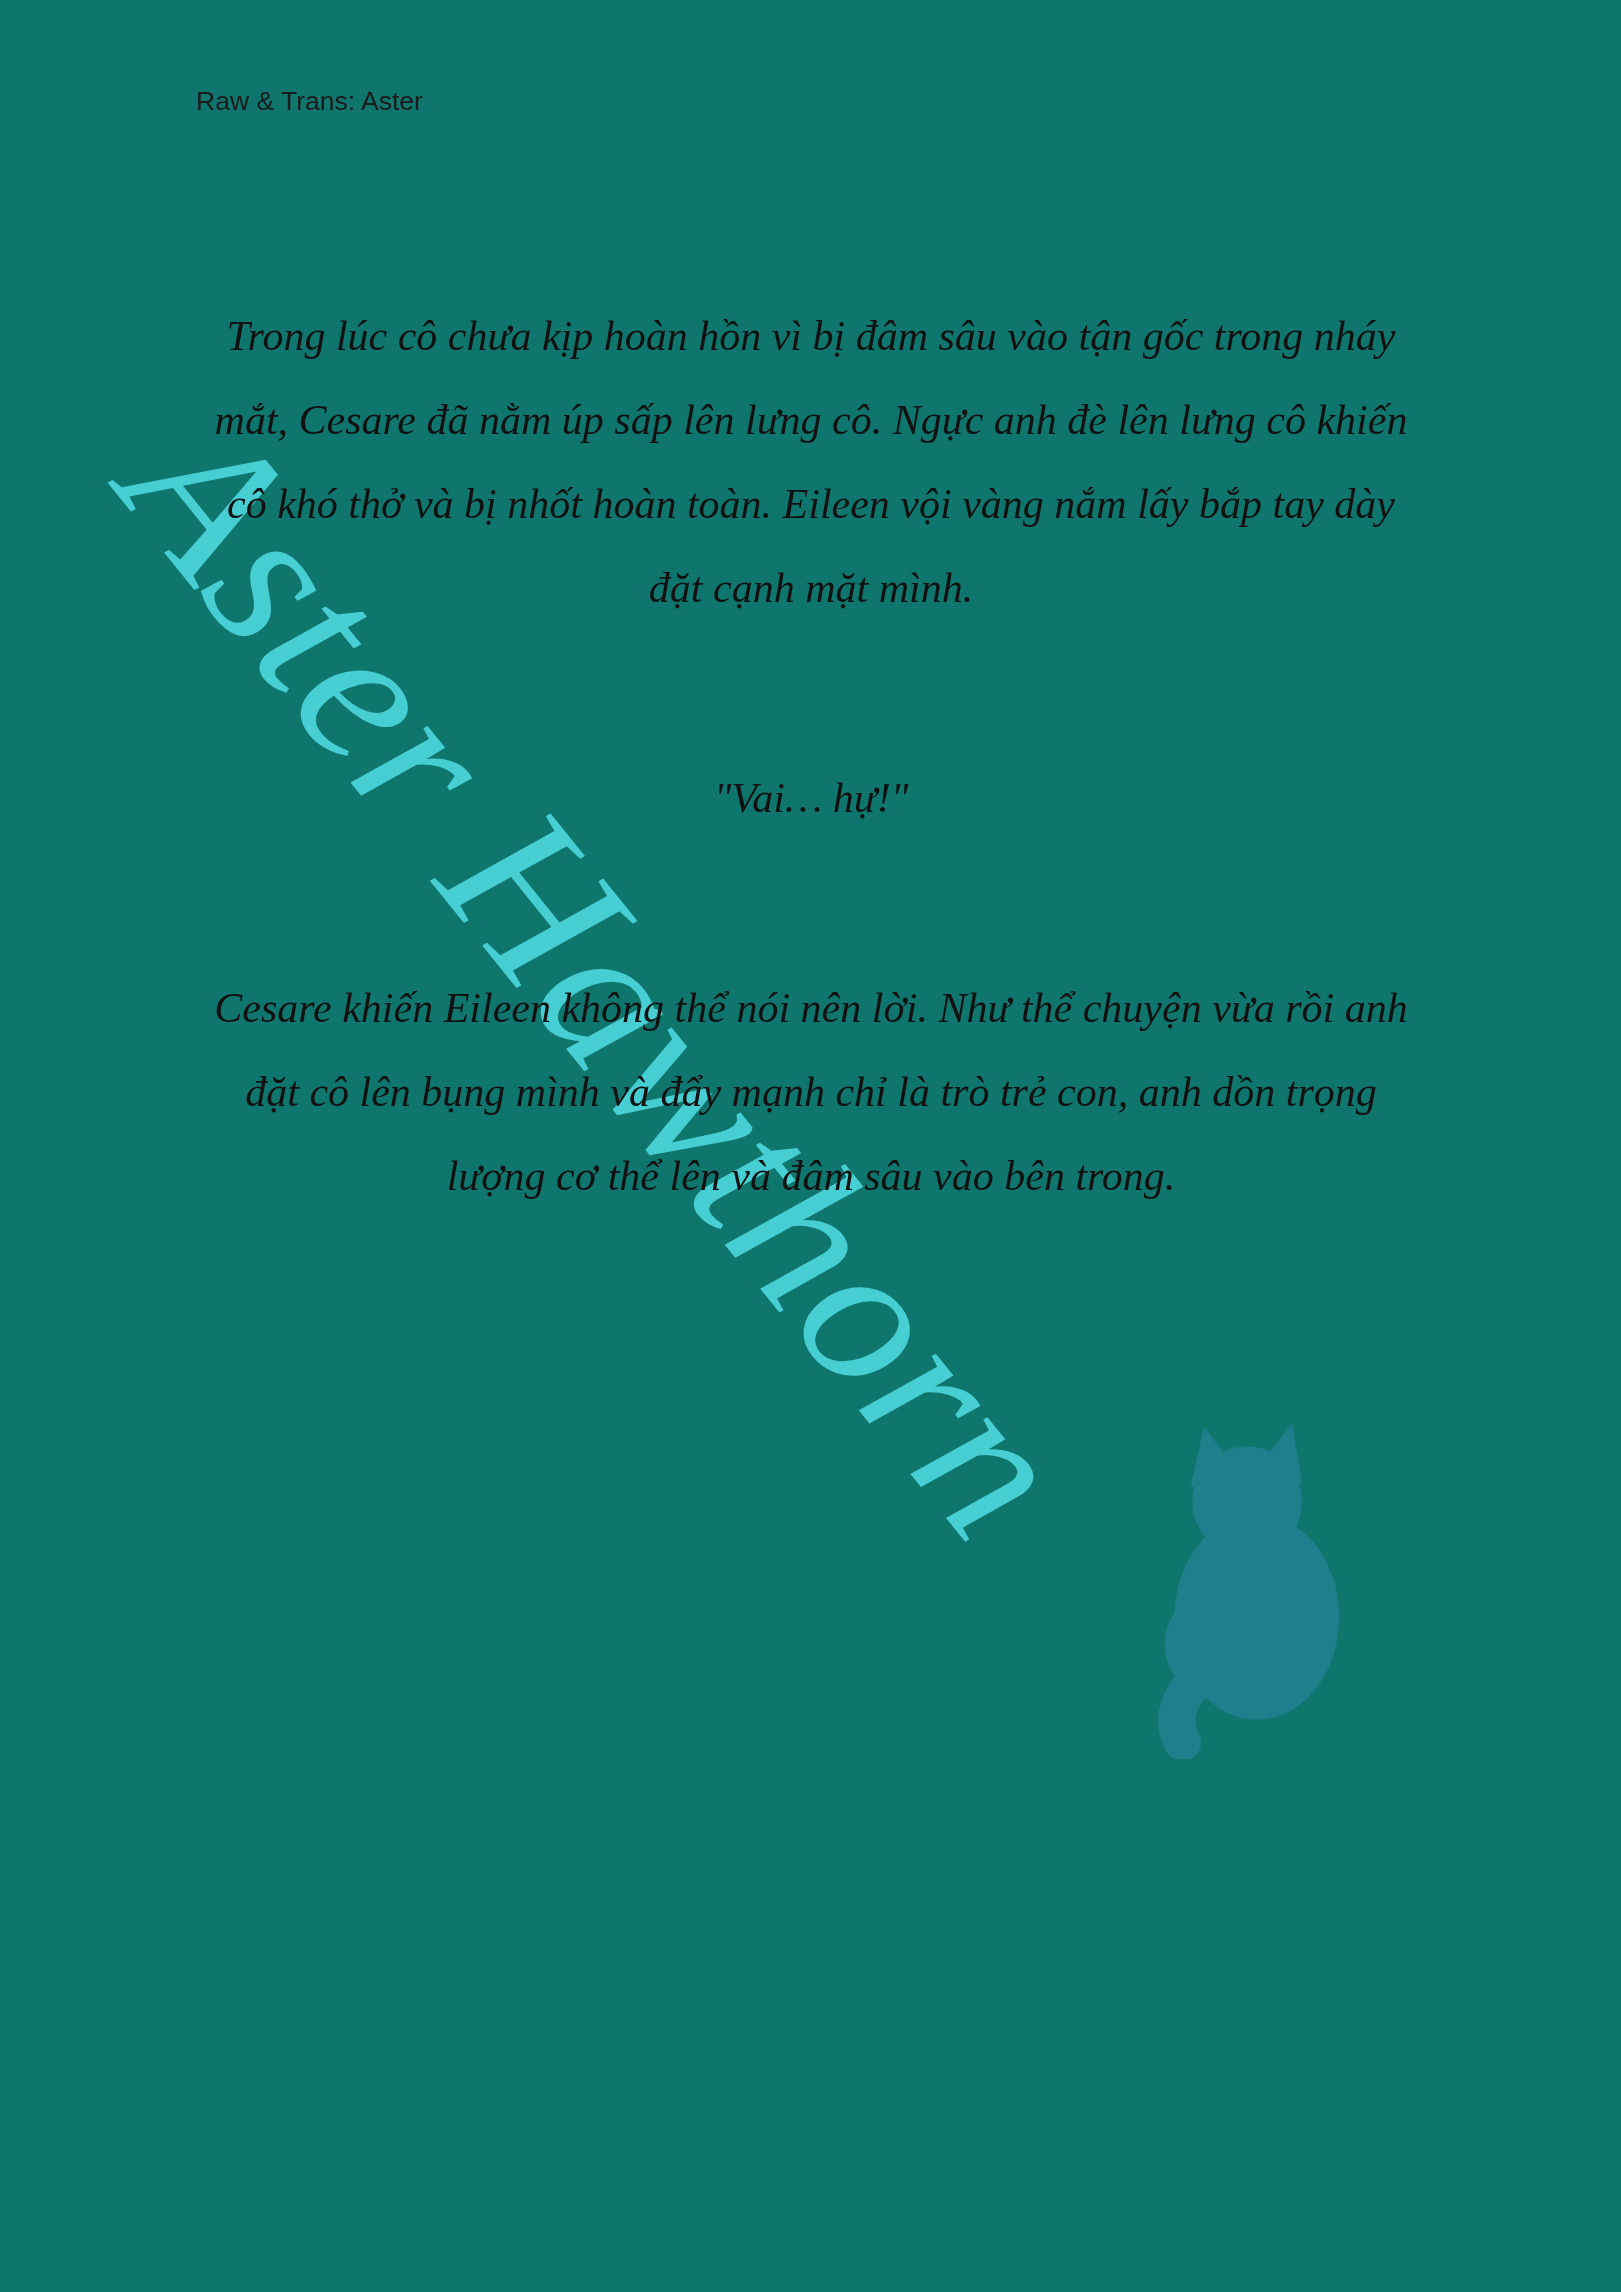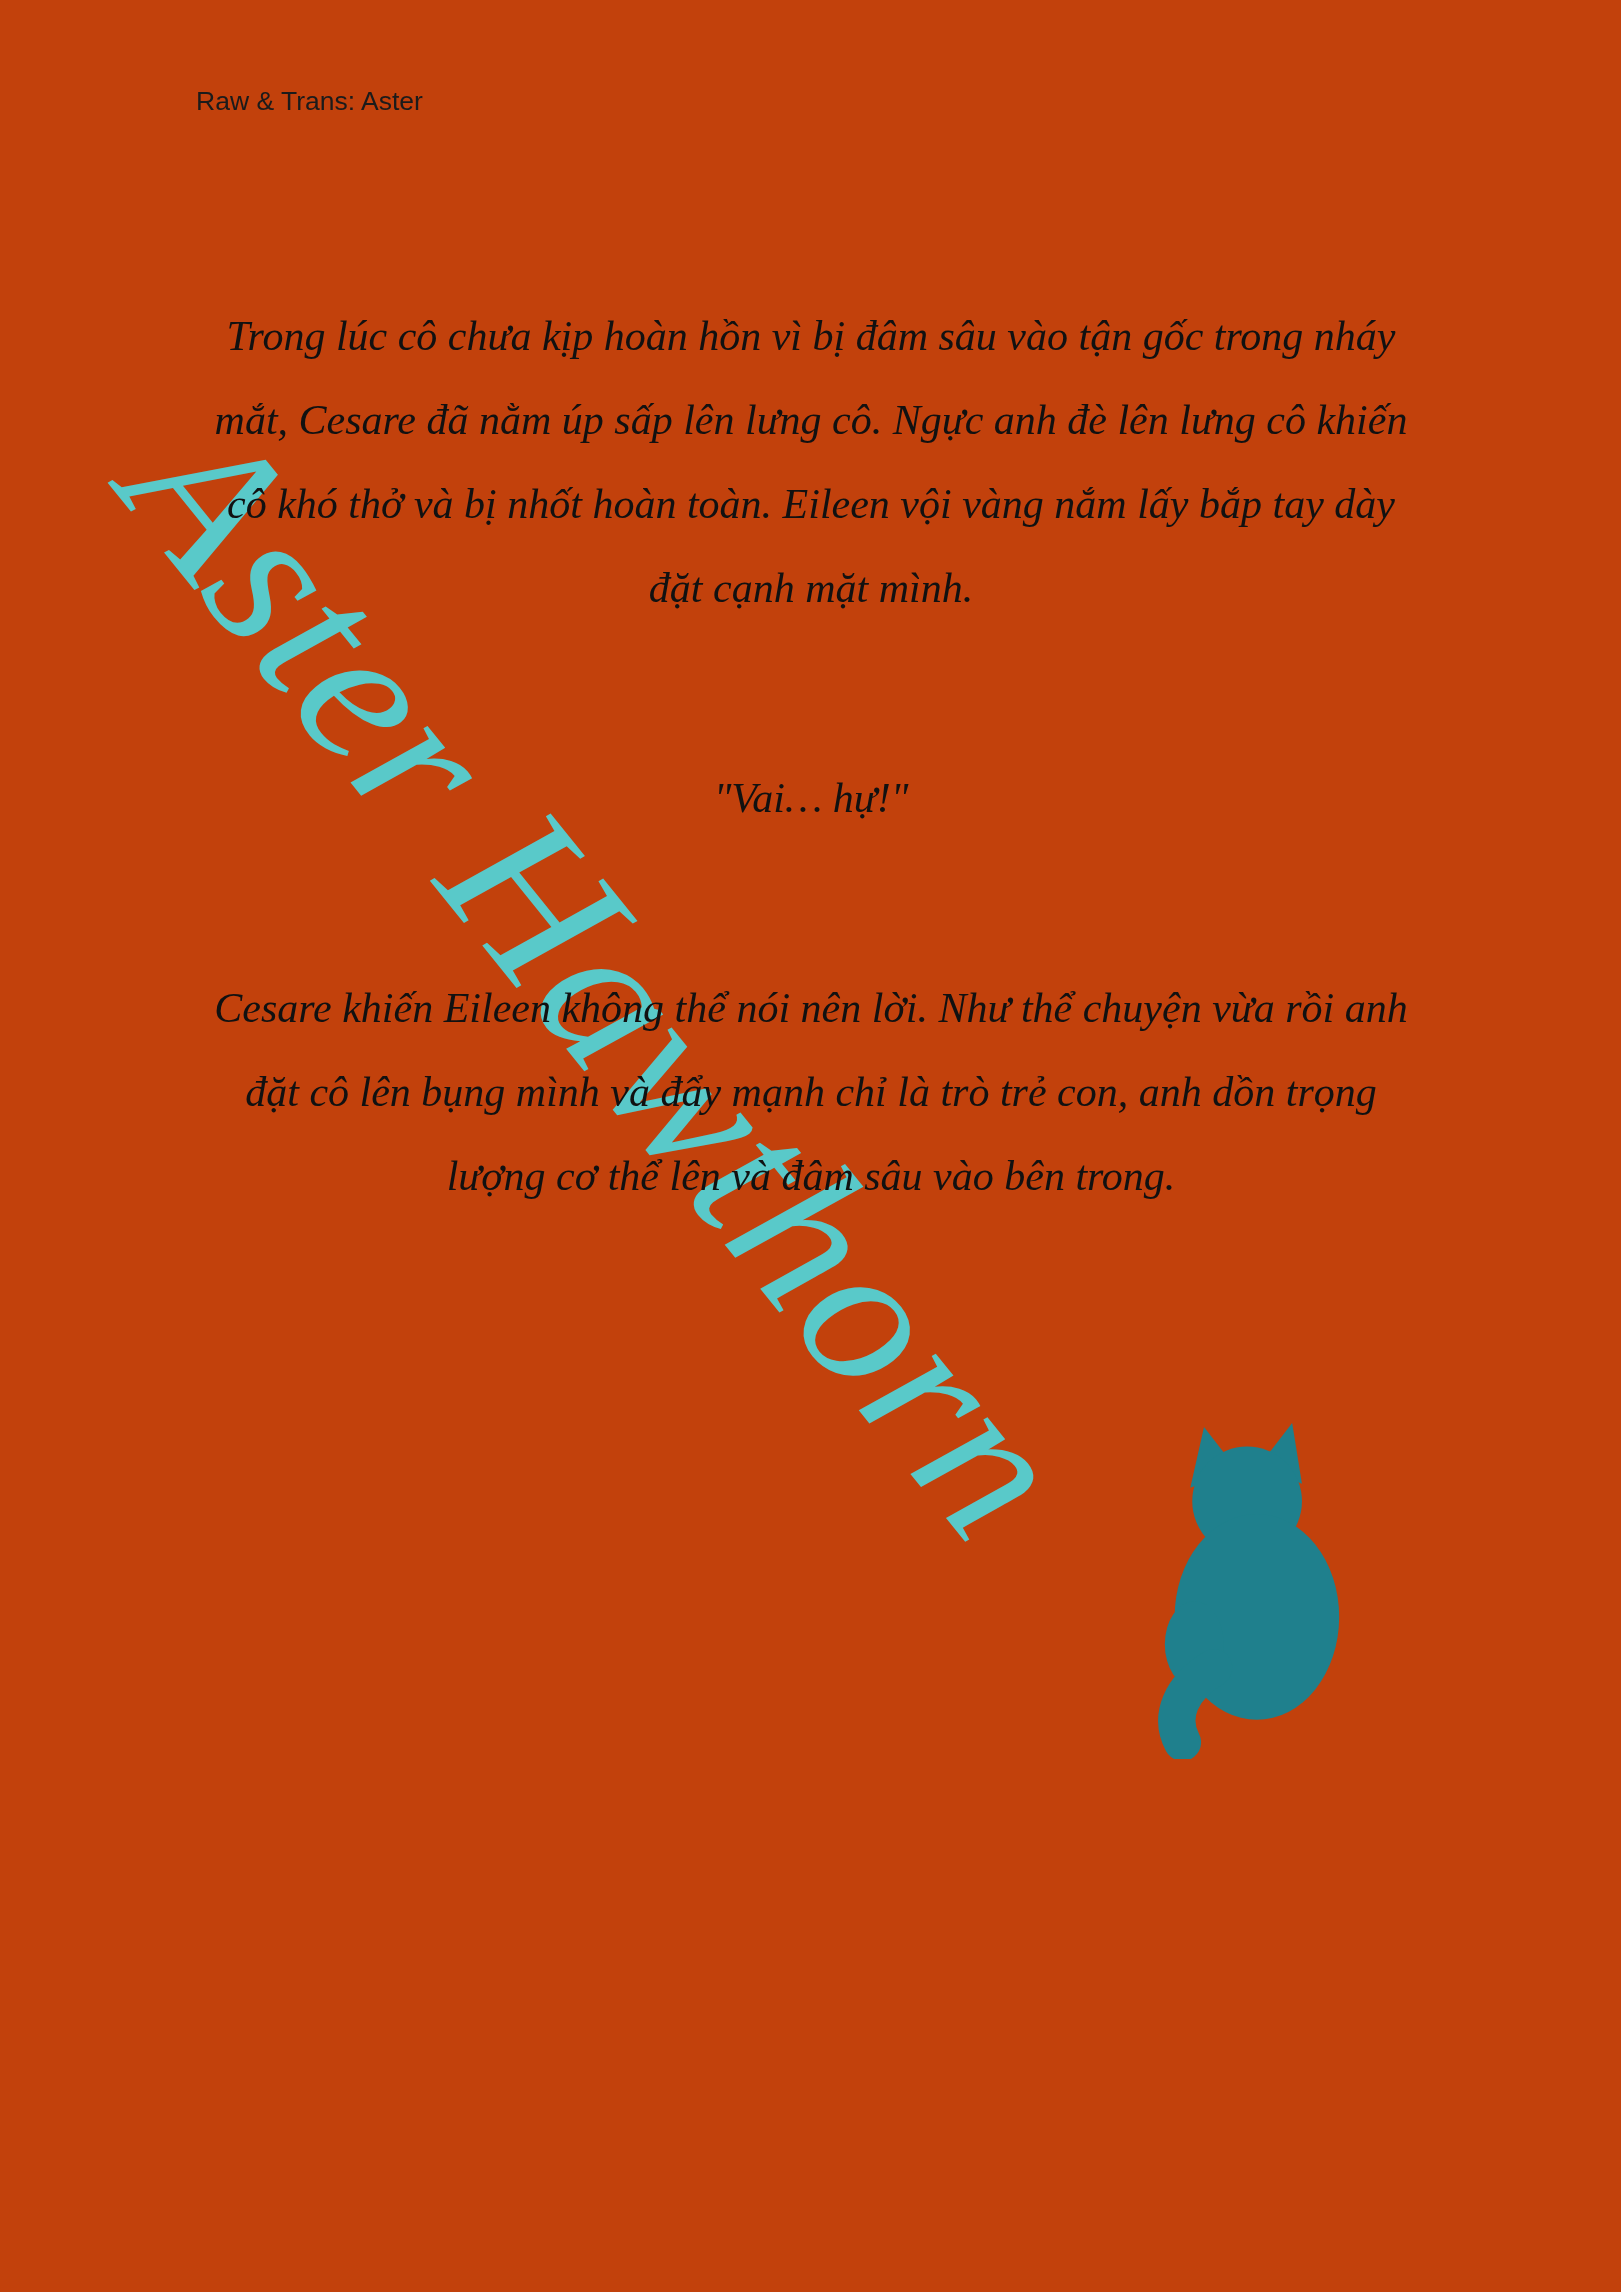--- a/index.html
+++ b/index.html
@@ -4,21 +4,21 @@
 <style>
   html, body {
     margin: 0;
     padding: 0;
     background: #ffffff;
   }
   .page {
     position: relative;
     width: 1621px;
     height: 2293px;
-    background: #c2410c;
+    background: #0f766e;
     overflow: hidden;
     font-family: "Liberation Serif", serif;
   }
   .doc-header {
     position: absolute;
     left: 196px;
     top: 86px;
     font-family: "Liberation Sans", sans-serif;
     font-size: 26.5px;
     color: #1b1b1b;

